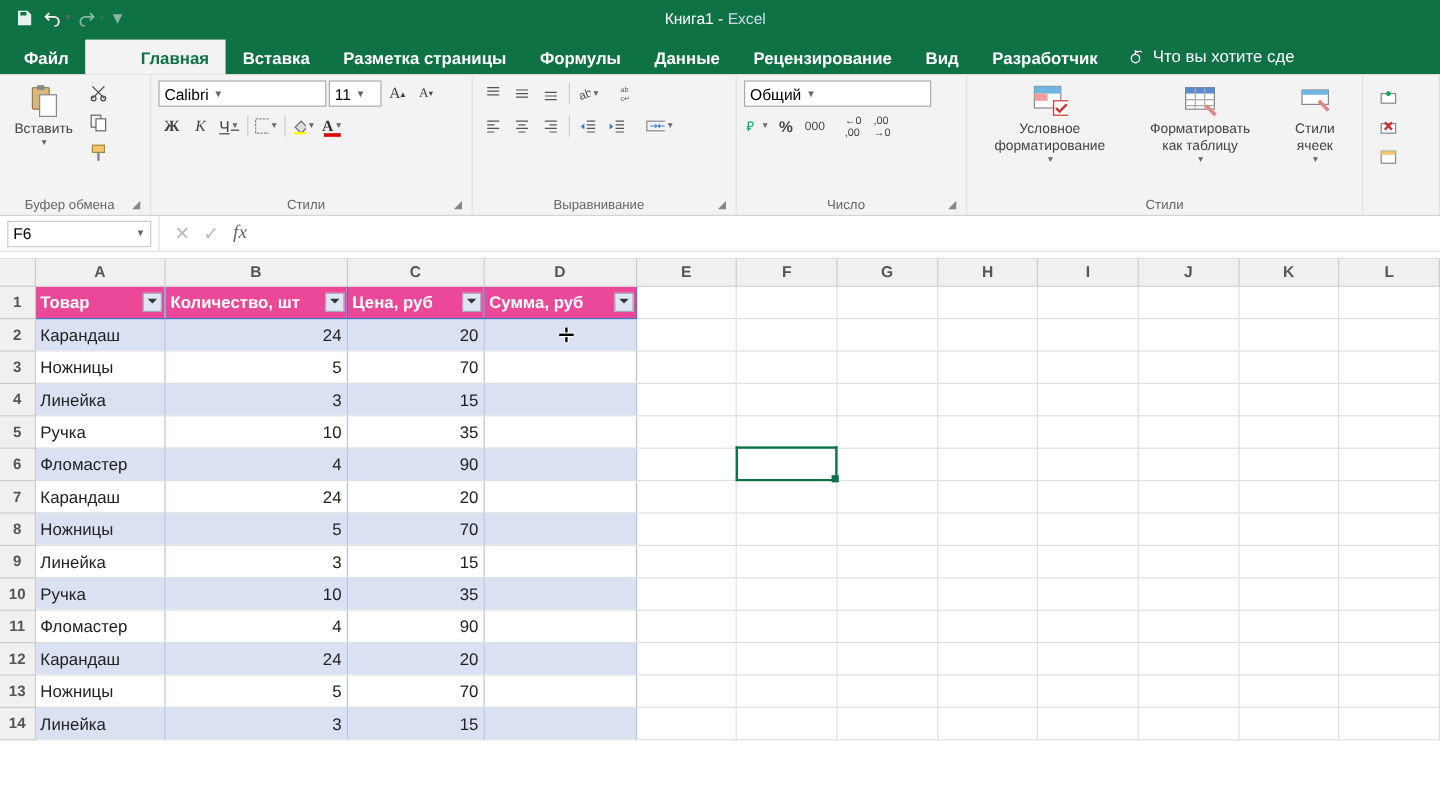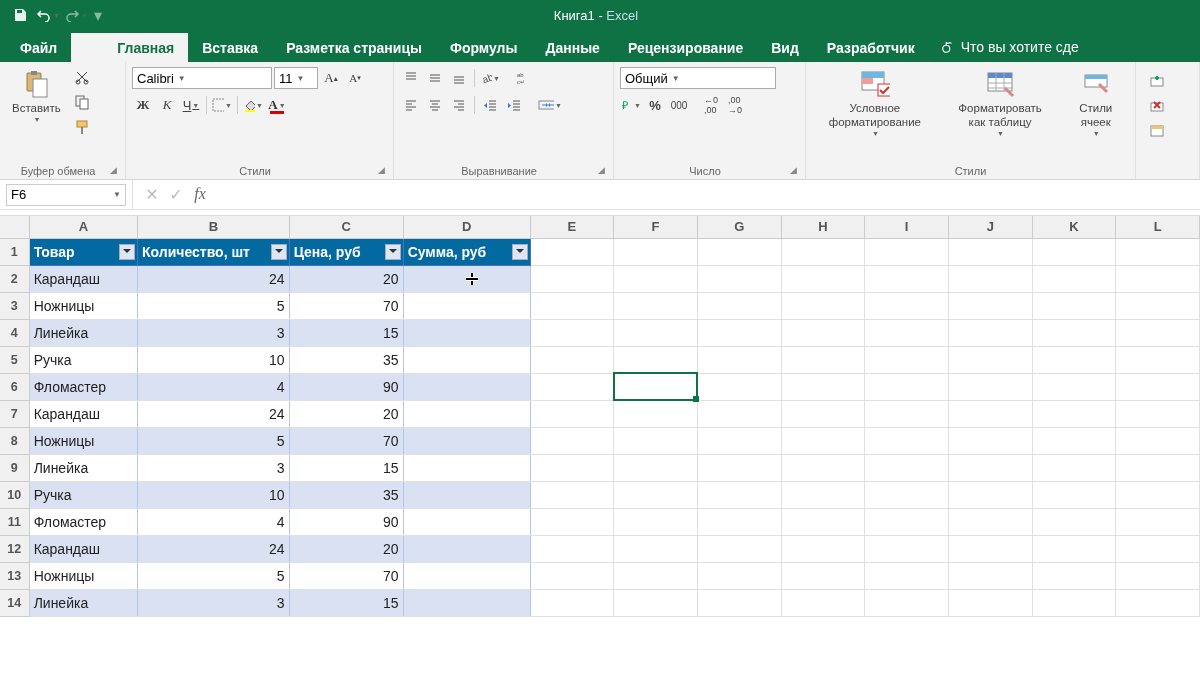--- a/index.html
+++ b/index.html
@@ -48,21 +48,21 @@
 .fx { font-style: italic; font-family: 'Times New Roman'; color: #666; }
 .finput { flex: 1; border:none; height:22px; padding:0 4px;}
 
 
 .grid-wrap { position: relative; }
 table.grid { border-collapse: collapse; font-size: 14px; color: #222; }
 .corner { width: 30px; height: 22px; background: #f0f0f0; border: 1px solid #ccc; border-top:none; border-left:none;}
 .colh { background: #f0f0f0; border: 1px solid #ccc; border-top:none; text-align: center; font-size: 13px; color: #555; height: 22px; }
 .rowh { background: #f0f0f0; border: 1px solid #ccc; border-left:none; text-align: center; font-size: 12.5px; color: #555; width: 30px; }
 .cell { border: 1px solid #e0e0e0; height: 27px; padding: 0 4px; vertical-align: middle; background:#fff;}
-.thdr { background: #0369a1; color: #fff; font-weight: 600; border:1px solid #4472c4; position:relative; padding-right:20px;}
+.thdr { background: #ec4899; color: #fff; font-weight: 600; border:1px solid #4472c4; position:relative; padding-right:20px;}
 .thdr .flt { position:absolute; right:2px; top:50%; transform:translateY(-50%); width:16px; height:16px; background:#dde6f4; border:1px solid #aab; display:flex; align-items:center; justify-content:center;}
 .thdr .flt::after { content:''; border:4px solid transparent; border-top-color:#333; margin-top:3px;}
 .tbody-odd .cell.tcol { background: #d9e1f2; }
 .tbody-even .cell.tcol { background: #fff; }
 .tcol { border-left:1px solid #b4c6e7; border-right:1px solid #b4c6e7;}
 .num { text-align: right; }
 .selF6 { border: 2px solid #0f7245 !important; position:relative;}
 .selF6::after { content:''; position:absolute; right:-3px; bottom:-3px; width:6px; height:6px; background:#0f7245;}
 .cursor-plus { position:absolute; width:18px; height:18px; pointer-events:none;}
 .cursor-plus::before, .cursor-plus::after { content:''; position:absolute; background:#000;}

